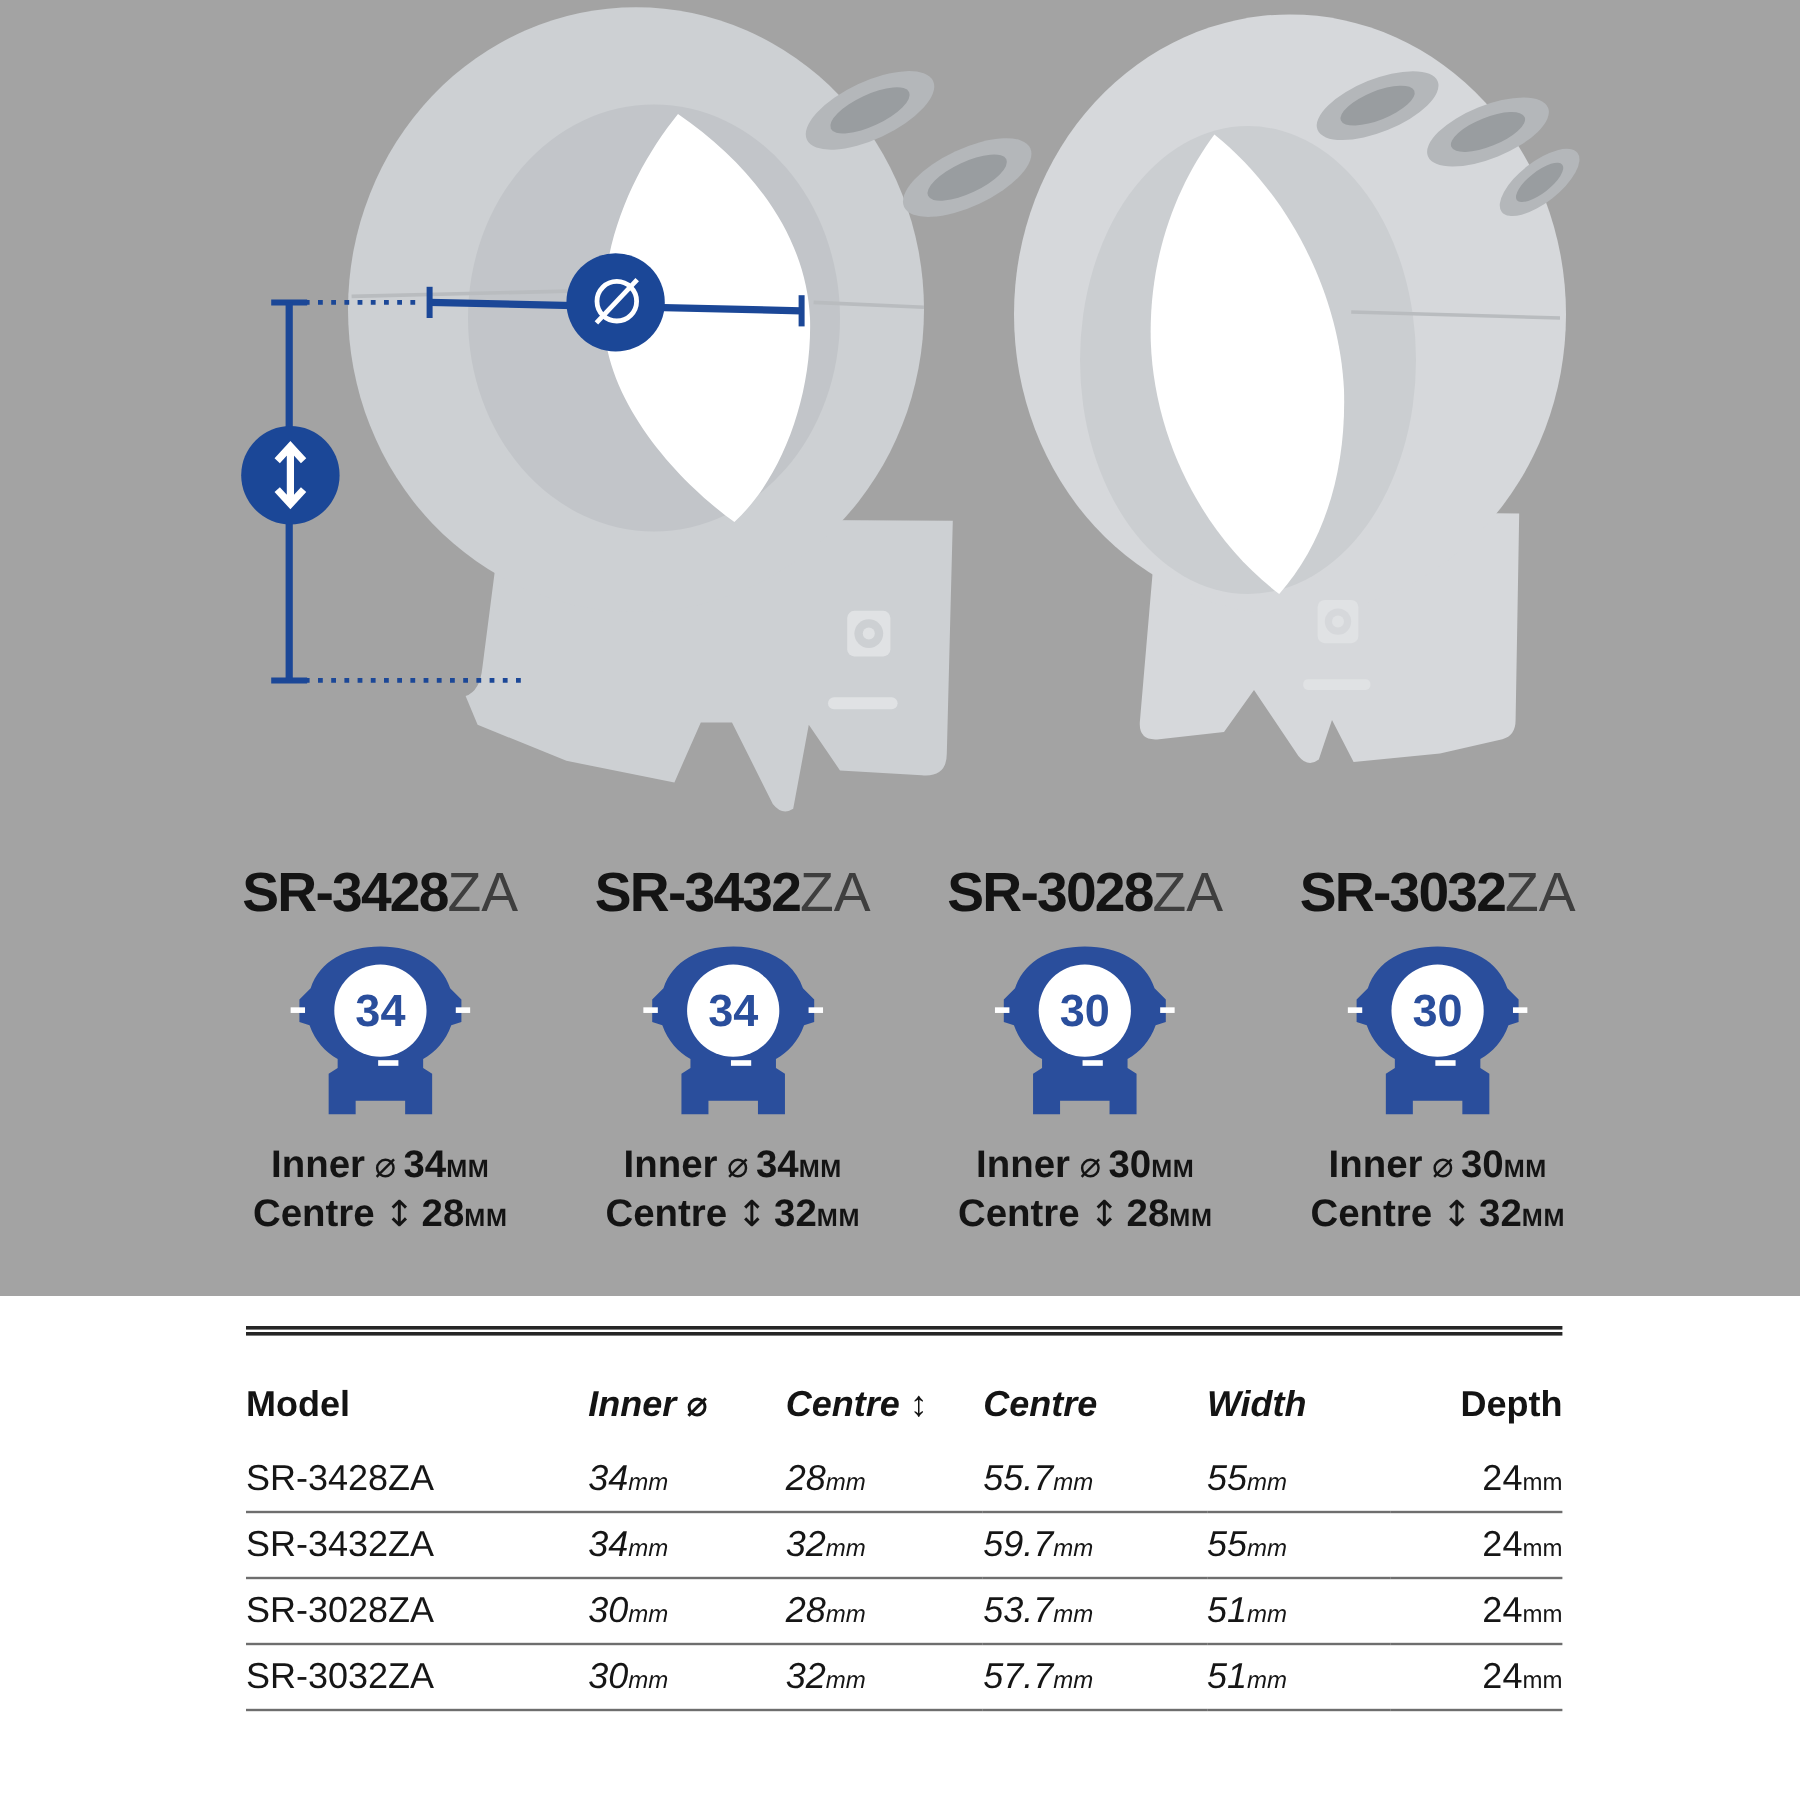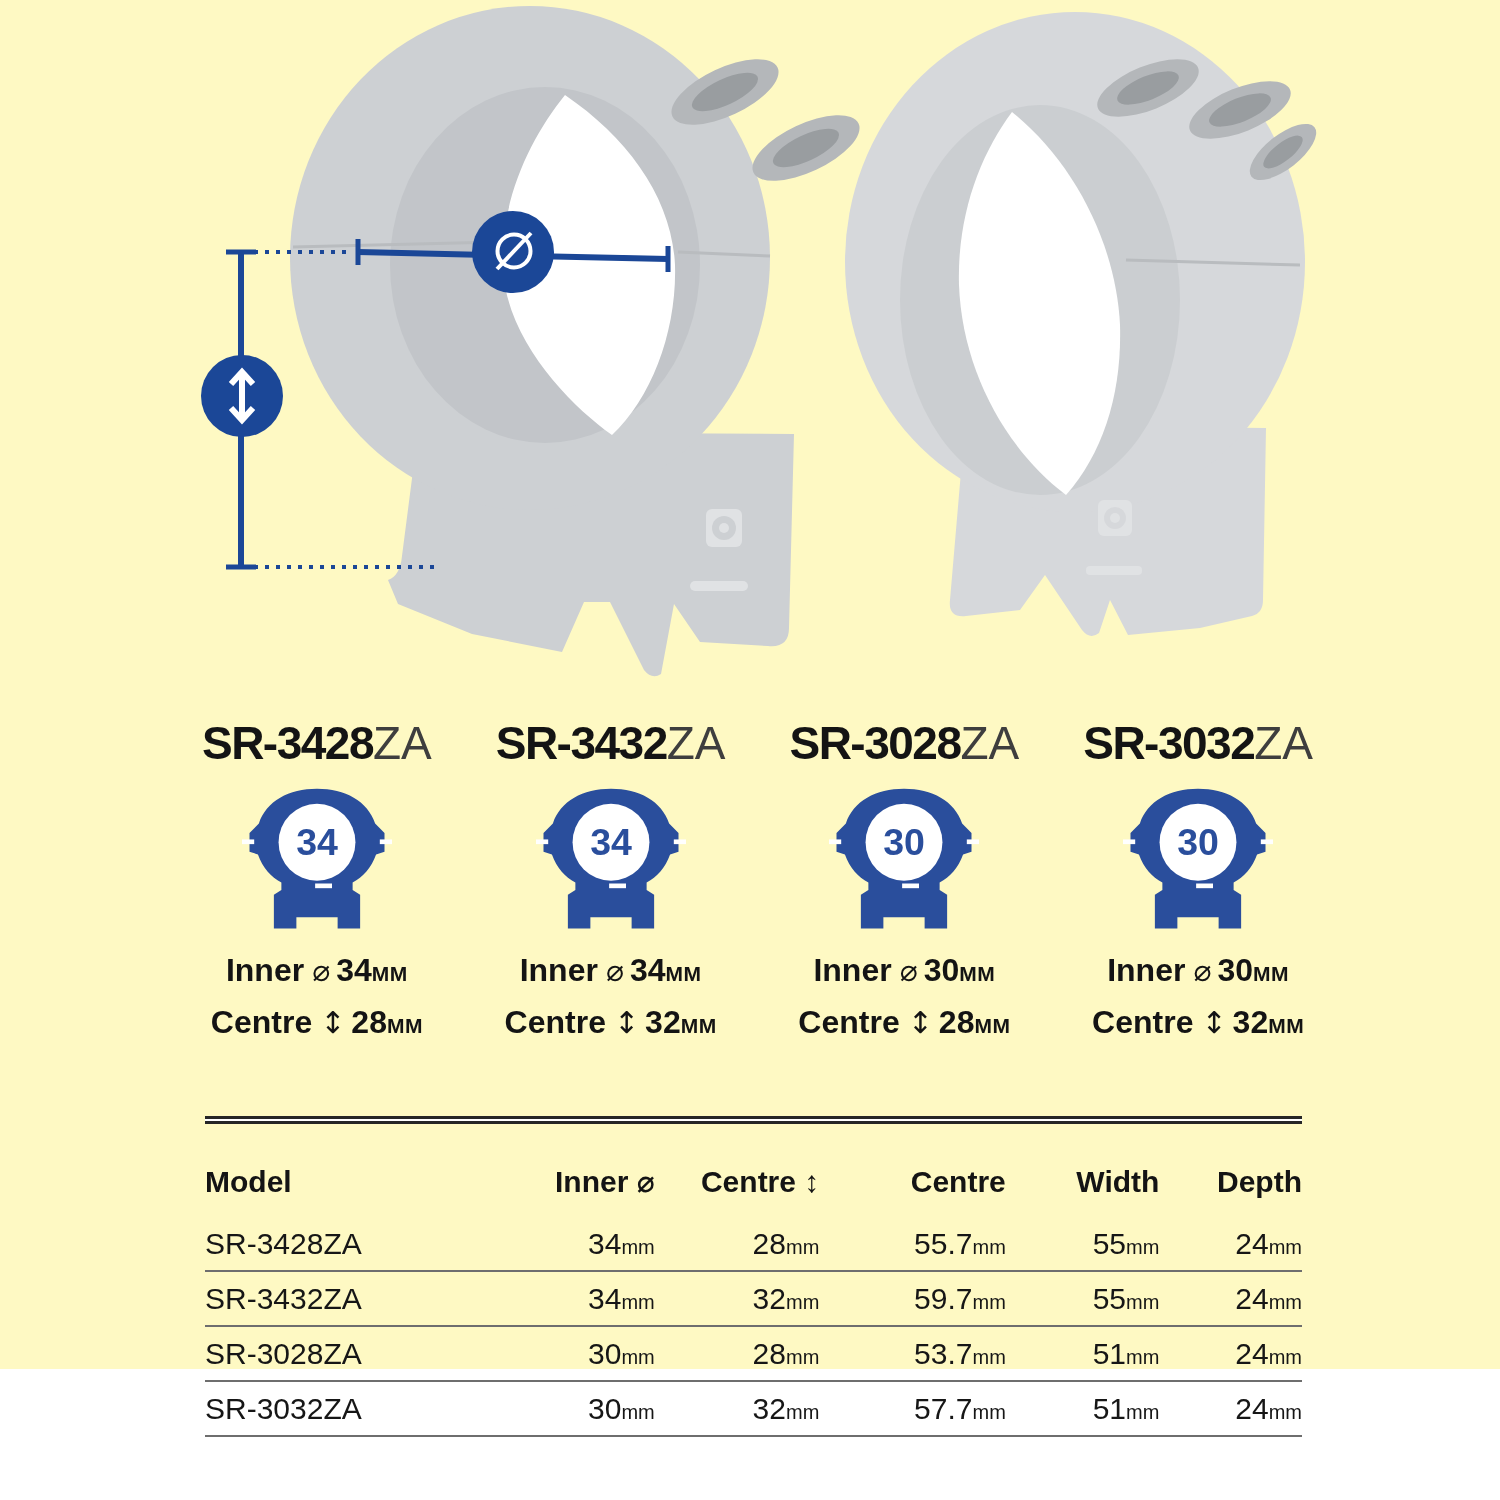--- a/index.html
+++ b/index.html
@@ -1,18 +1,18 @@
 <!DOCTYPE html>
 <html style="--brand_blue: #2a4e9c; --annotation_blue: #1b4797; --ring_body: #cdd0d3; --ring_body_light: #d6d8db; --ring_bore: #c2c5c9; --ring_bore_light: #cbced1; --hole_rim: #b4b7ba; --hole_bore: #999da0; --table_line: #6e6e6e; --rule_dark: #262626; --text: #141414; --suffix_gray: #3e3e3e;"><head>
 <meta charset="utf-8">
 <style>
   html,body{margin:0;padding:0;background:#ffffff;}
   body{width:1500px;height:1500px;overflow:hidden;
        font-family:"Liberation Sans","DejaVu Sans",sans-serif;color:var(--text,#141414);}
-  .page{position:relative;width:1500px;height:1369px;background:#fef9c3;}
+  .page{position:relative;width:1500px;height:1080px;background:#a3a3a3;}
 
   
   .hero{width:1500px;height:700px;}
   .hero svg{display:block;width:1500px;height:700px;}
   .ring-body{fill:var(--ring_body,#cdd0d3);}
   .ring-body-light{fill:var(--ring_body_light,#d6d8db);}
   .bore{fill:var(--ring_bore,#c2c5c9);}
   .bore-light{fill:var(--ring_bore_light,#cbced1);}
   .hole{fill:#ffffff;}
   .screw-rim{fill:var(--hole_rim,#b4b7ba);}
@@ -29,36 +29,36 @@
           padding:16px 155px 0 170px;}
   .model-card{text-align:center;}
   .model-name{font-size:46px;font-weight:700;letter-spacing:-1.5px;white-space:nowrap;}
   .model-name .suffix{font-weight:400;color:var(--suffix_gray,#3e3e3e);letter-spacing:0;}
   .ring-icon{margin:16px auto 0;width:150px;height:150px;}
   .ring-icon svg{display:block;width:150px;height:150px;}
   .icon-blue{fill:var(--brand_blue,#2a4e9c);}
   .badge-num{font-family:"Liberation Sans","DejaVu Sans",sans-serif;font-weight:700;
              font-size:40px;fill:var(--brand_blue,#2a4e9c);}
   .spec-line{margin-top:14px;font-size:32px;font-weight:700;line-height:1.25;white-space:nowrap;}
-  .spec-line + .spec-line{margin-top:12px;}
+  .spec-line + .spec-line{margin-top:0;}
   .spec-line .sym{font-weight:400;font-family:"DejaVu Sans","Liberation Sans",sans-serif;
                   font-size:30px;margin:0 6px 0 8px;}
   .spec-line .su{font-size:21px;letter-spacing:.5px;}
 
   
   .table-section{margin:74px 198px 0 205px;}
   .table-title{font-size:39px;font-weight:700;margin:0 0 26px 0;letter-spacing:-.5px;}
   .title-rule{height:2px;border-top:3px solid var(--rule_dark,#262626);
               border-bottom:3px solid var(--rule_dark,#262626);background:#fff;}
   table.spec{width:100%;border-collapse:collapse;table-layout:fixed;}
   table.spec th{font-size:30px;font-weight:700;padding:40px 0 18px;}
   table.spec td{font-size:30px;font-weight:400;padding:10px 0 9px;color:#161616;}
   table.spec tbody td{border-bottom:2.5px solid var(--table_line,#6e6e6e);}
   .c-model{text-align:left;}
-  .c-num{text-align:right;}
+  .c-num{text-align:left;font-style:italic;}
   .c-depth{text-align:right;}
   .u{font-size:20px;}
 </style>
 </head>
 <body>
 
 <div class="page">
 
   <div class="hero">
     <svg viewBox="0 0 1500 700">

